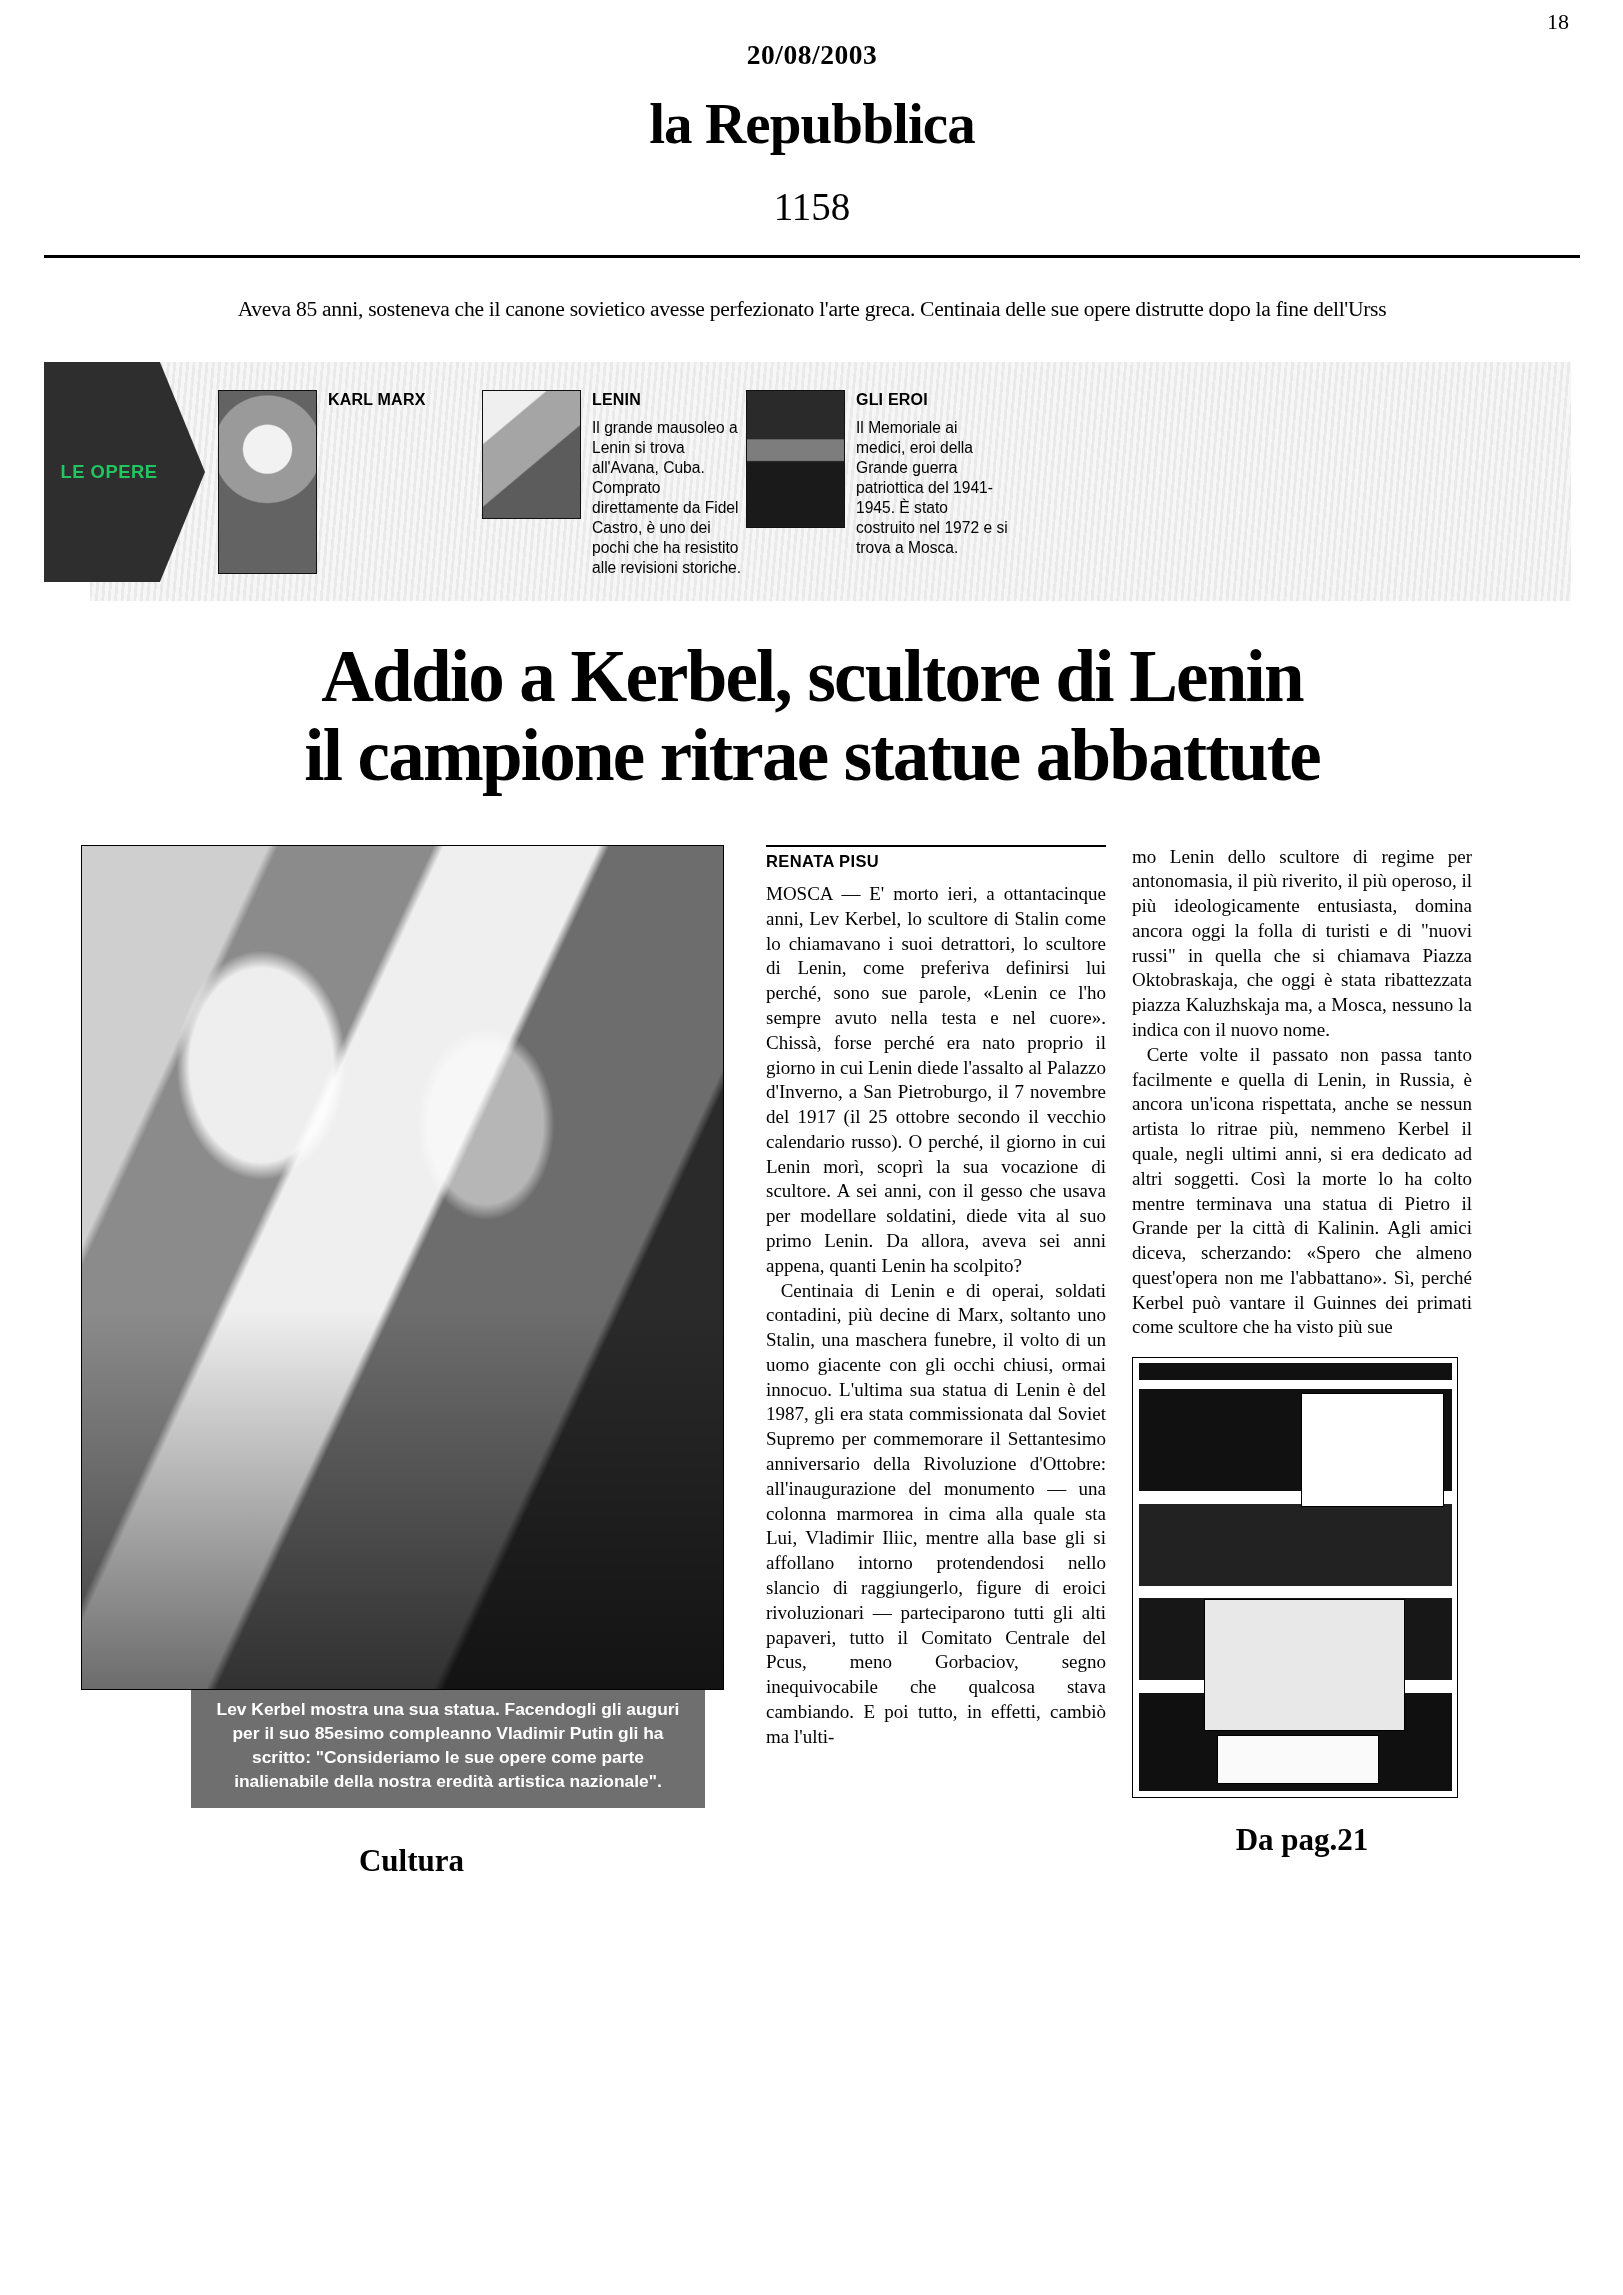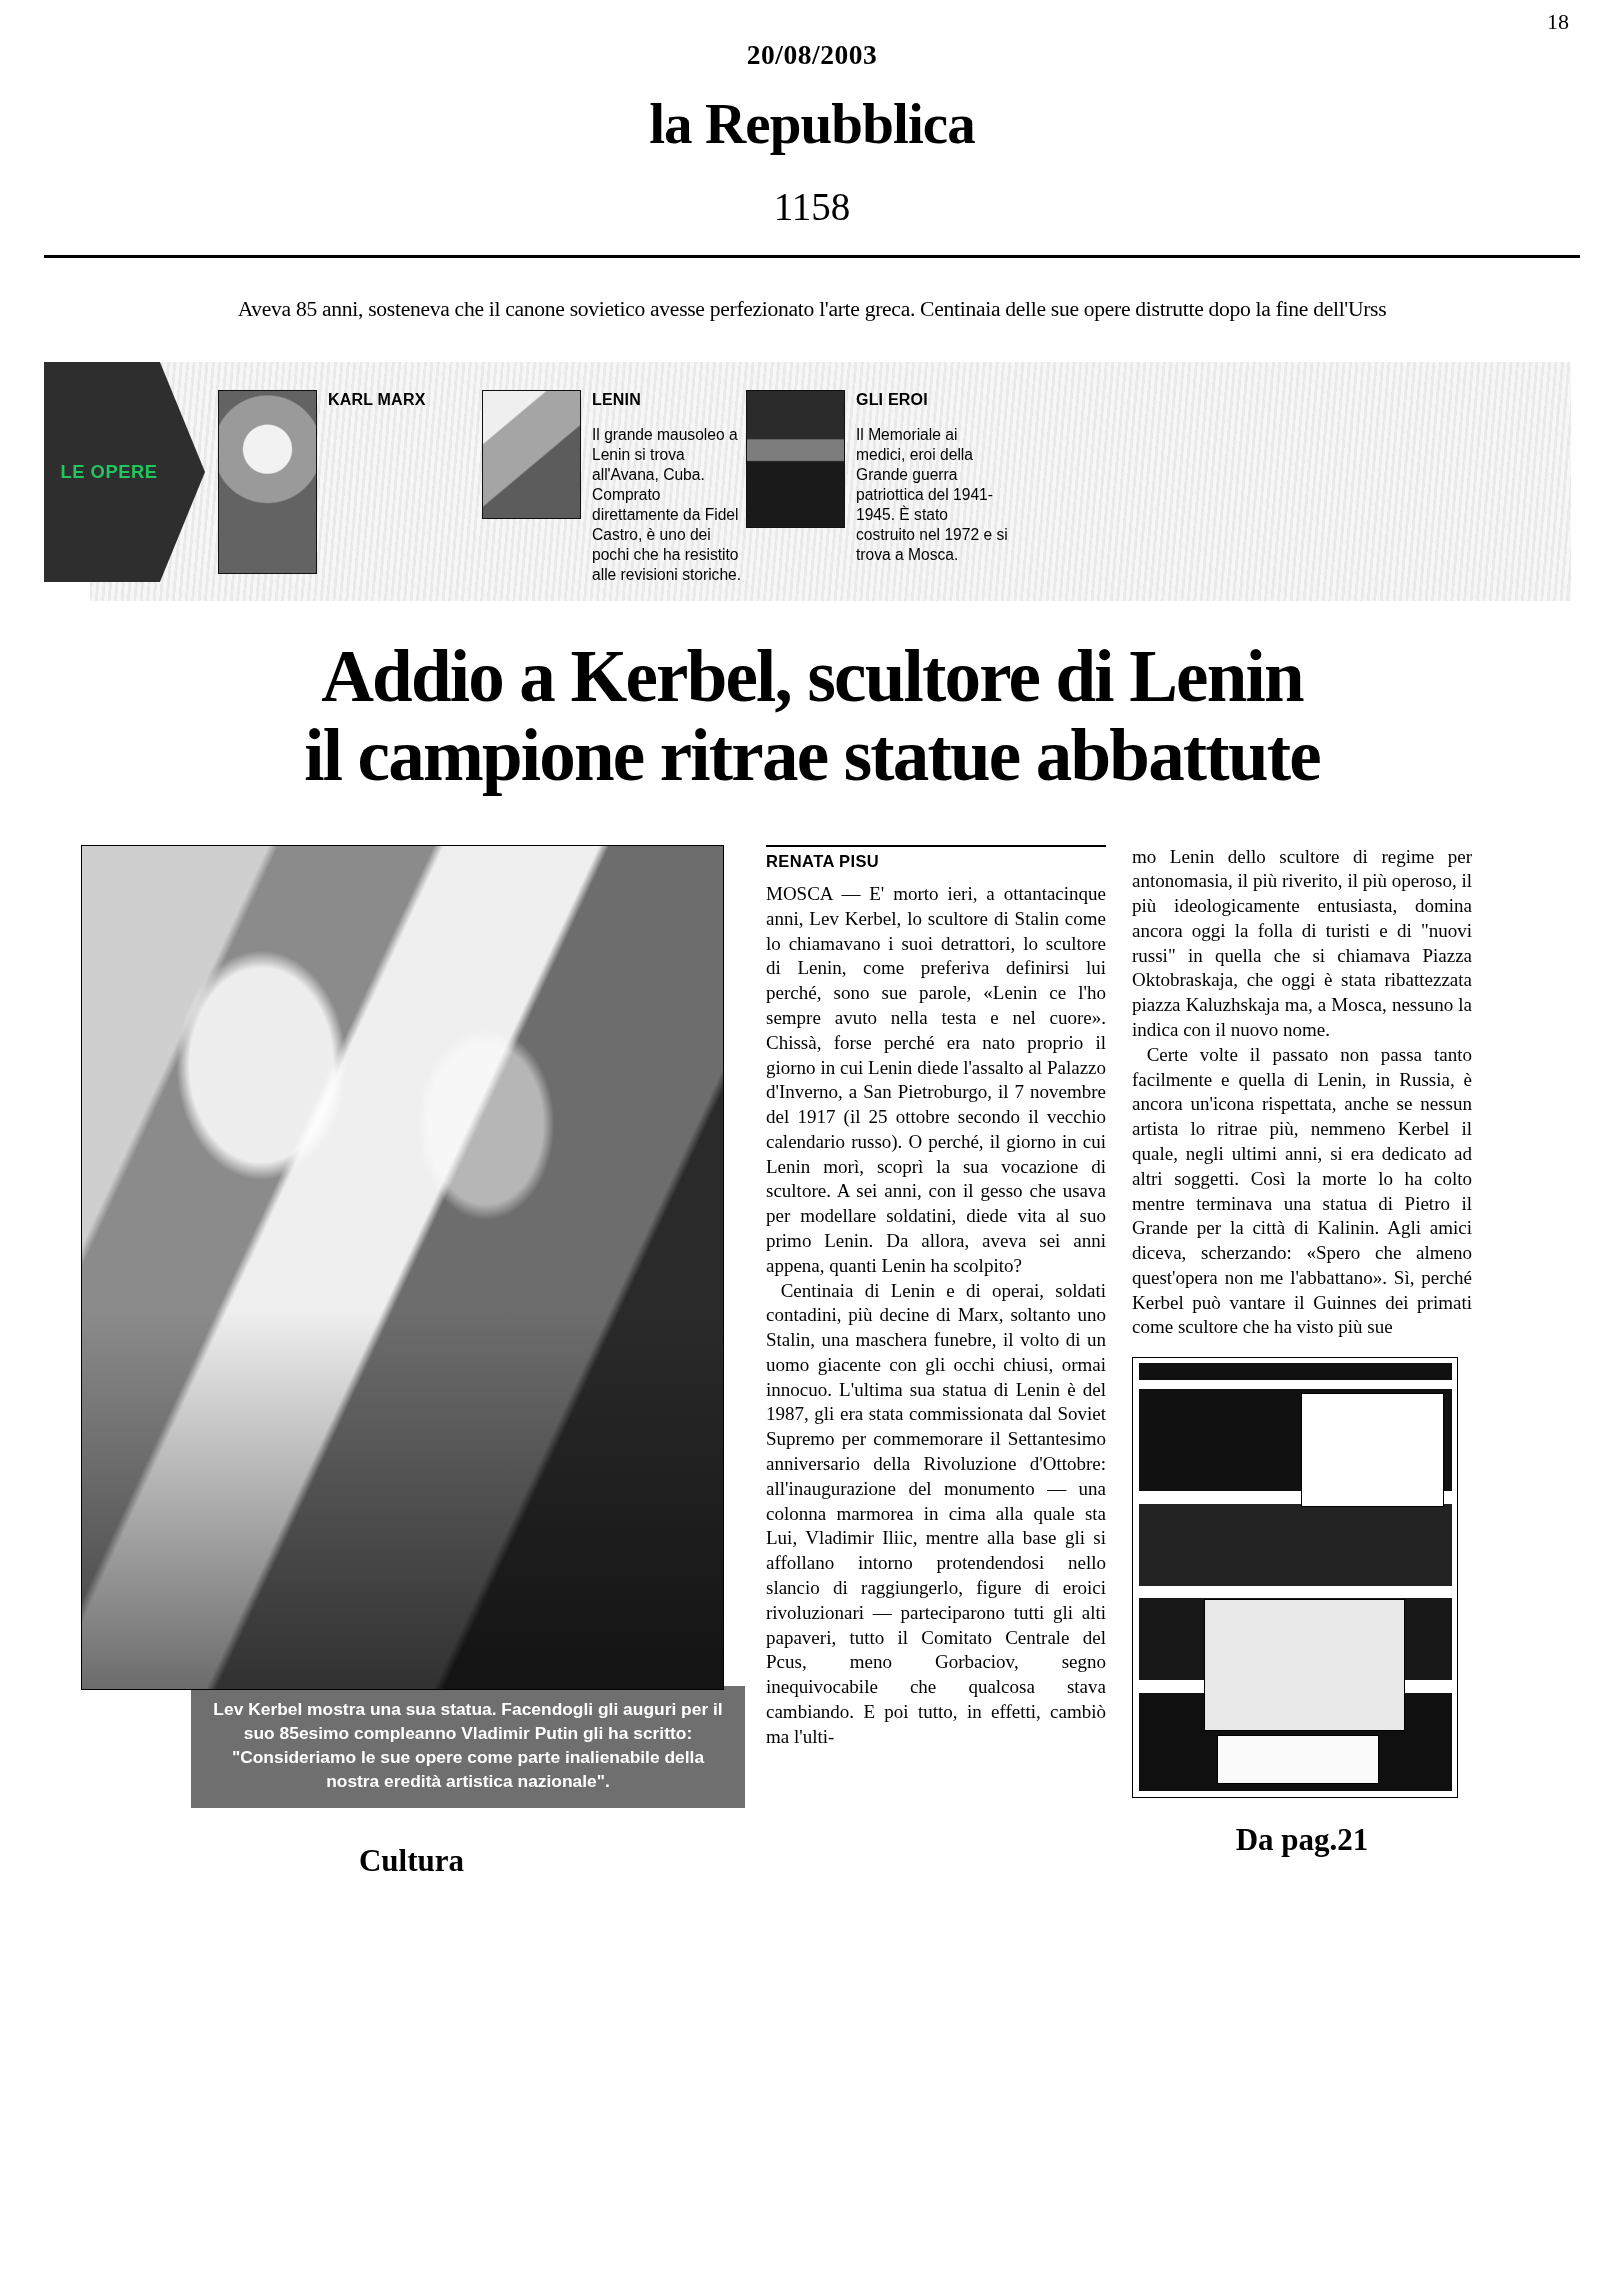--- a/index.html
+++ b/index.html
@@ -143,21 +143,21 @@
   .opera-text {
     font-family: "Liberation Sans", sans-serif;
     font-size: 15.6px;
     line-height: 1.28;
     width: 154px;
   }
   .opera-title {
     font-weight: bold;
     font-size: 16px;
     letter-spacing: 0.2px;
-    margin-bottom: 15px;
+    margin-bottom: 8px;
   }
 
   
   .headline {
     margin-top: 37px;
     text-align: center;
     font-family: "Liberation Serif", serif;
     font-weight: bold;
     font-size: 73px;
     line-height: 1.08;
@@ -187,21 +187,21 @@
   .photo-main::after {
     content: "";
     position: absolute;
     inset: 0;
     background:
       radial-gradient(ellipse at 28% 26%, rgba(255,255,255,0.85) 0 11%, transparent 13%),
       radial-gradient(ellipse at 63% 33%, rgba(255,255,255,0.5) 0 10%, transparent 12%),
       linear-gradient(180deg, rgba(0,0,0,0) 55%, rgba(0,0,0,0.55) 100%);
   }
   .photo-caption {
-    width: 554px;
+    width: 514px;
     margin-left: 147px;
     margin-top: -3.7px;
     background: #6f6f6f;
     color: #fff;
     font-family: "Liberation Sans", sans-serif;
     font-weight: bold;
     font-size: 17.4px;
     line-height: 1.38;
     text-align: center;
     padding: 11px 16.5px 14.7px 16.5px;

